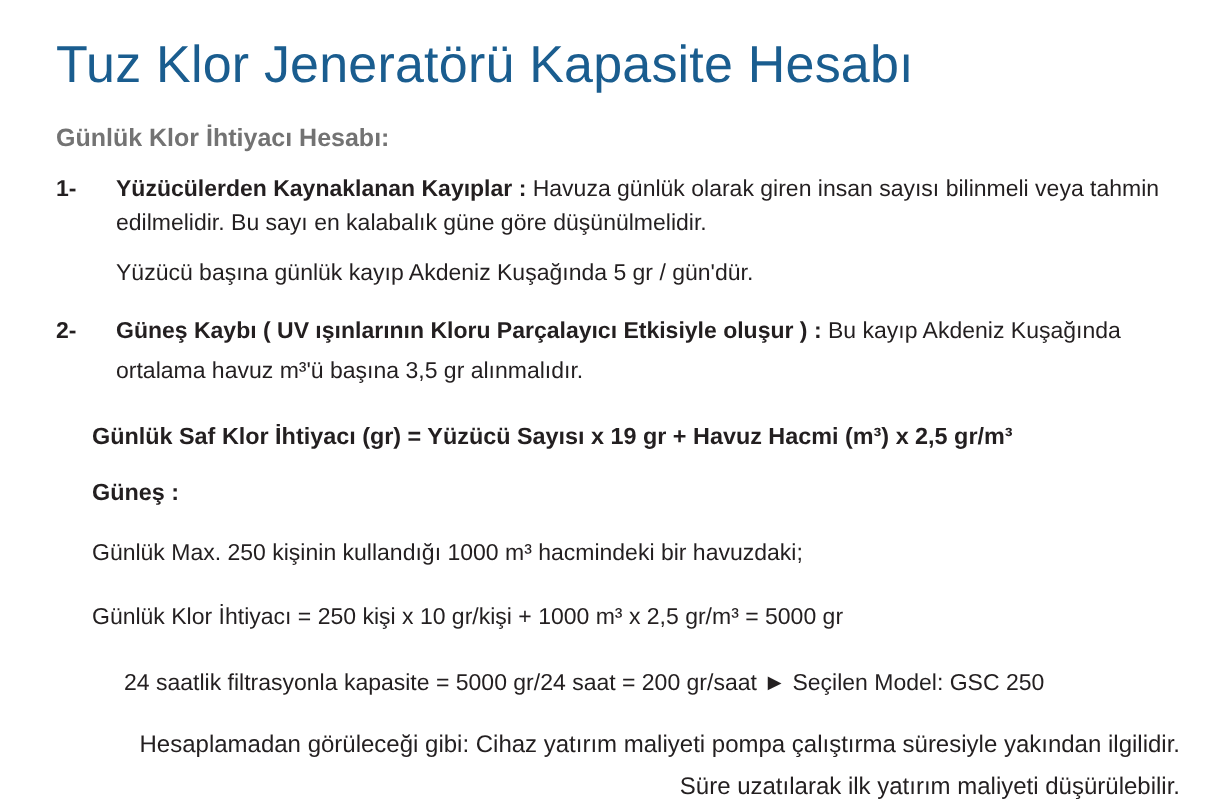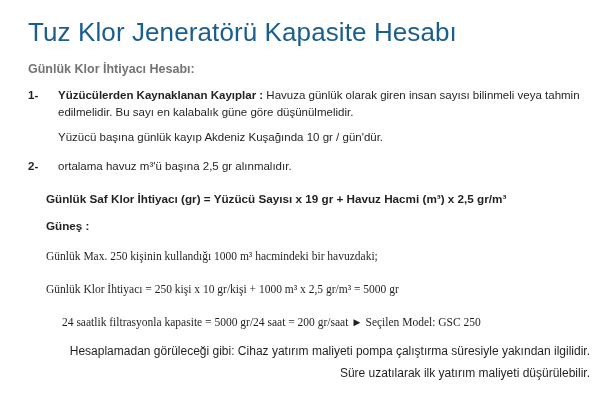--- a/index.html
+++ b/index.html
@@ -70,21 +70,20 @@
   }
   .example-label {
     font-size: 11.7px;
     font-weight: bold;
     margin: 0 0 8px 18px;
   }
   .ex-line {
     font-size: 11.5px;
     margin: 16px 0 9px 18px;
     line-height: 1.45;
-    font-family: Liberation Serif, serif;
   }
   .ex-indent {
     margin-left: 34px;
   }
   .closing {
     font-size: 12px;
     line-height: 1.6;
     margin: 12px 0 0 0;
     text-align: right;
   }
@@ -95,28 +94,29 @@
 <div class="page">
 
   <h1 class="title">Tuz Klor Jeneratörü Kapasite Hesabı</h1>
 
   <div class="subtitle">Günlük Klor İhtiyacı Hesabı:</div>
 
   <div class="item">
     <div class="num">1-</div>
     <div class="item-body">
       <p><span class="b">Yüzücülerden Kaynaklanan Kayıplar :</span><span> Havuza günlük olarak giren insan sayısı bilinmeli veya tahmin edilmelidir. Bu sayı en kalabalık güne göre düşünülmelidir.</span></p>
-      <p class="gap">Yüzücü başına günlük kayıp Akdeniz Kuşağında 10 gr / gün'dür.</p>
+      <p class="gap">Yüzücü başına günlük kayıp Akdeniz Kuşağında 5 gr / gün'dür.</p>
     </div>
   </div>
 
   <div class="item gap">
     <div class="num">2-</div>
     <div class="item-body">
-      <p>ortalama havuz m³'ü başına 2,5 gr alınmalıdır.</p>
+      <p><span class="b">Güneş Kaybı ( UV ışınlarının Kloru Parçalayıcı Etkisiyle oluşur ) :</span><span> Bu kayıp Akdeniz Kuşağında</span></p>
+      <p>ortalama havuz m³'ü başına 3,5 gr alınmalıdır.</p>
     </div>
   </div>
 
   <div class="formula">Günlük Saf Klor İhtiyacı (gr) = Yüzücü Sayısı x 19 gr + Havuz Hacmi (m³) x 2,5 gr/m³</div>
 
   <div class="example-label">Güneş :</div>
 
   <div class="ex-line">Günlük Max. 250 kişinin kullandığı 1000 m³ hacmindeki bir havuzdaki;</div>
   <div class="ex-line">Günlük Klor İhtiyacı = 250 kişi x 10 gr/kişi + 1000 m³ x 2,5 gr/m³ = 5000 gr</div>
   <div class="ex-line ex-indent">24 saatlik filtrasyonla kapasite = 5000 gr/24 saat = 200 gr/saat ► Seçilen Model: GSC 250</div>

